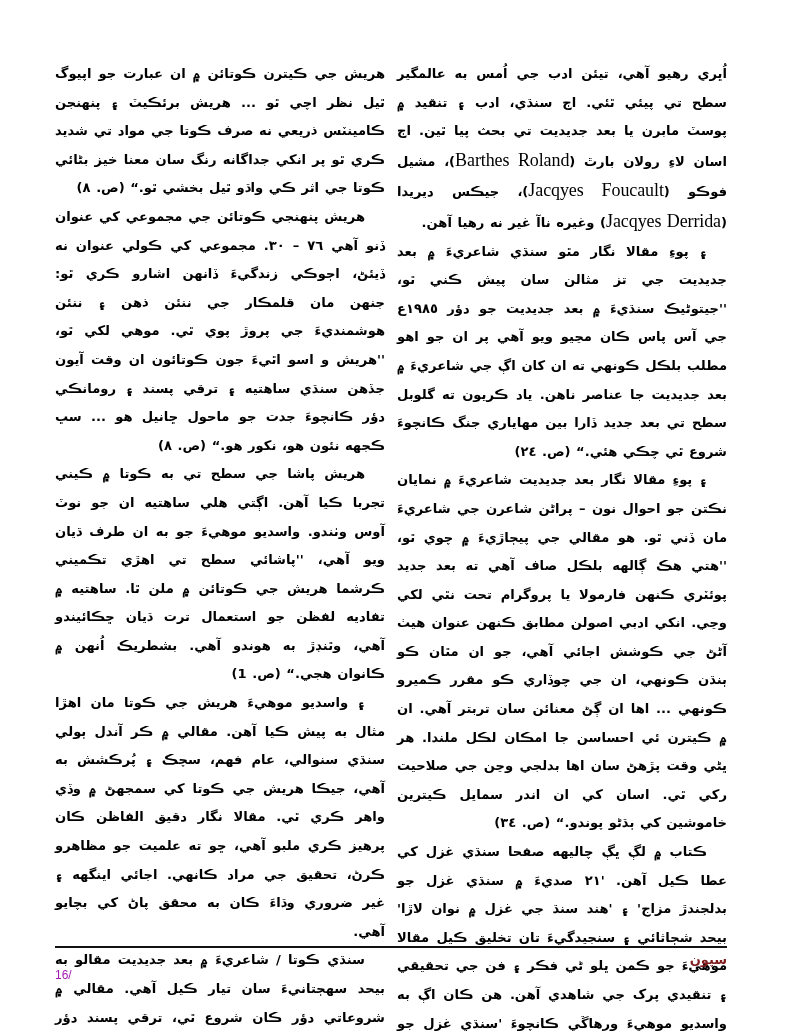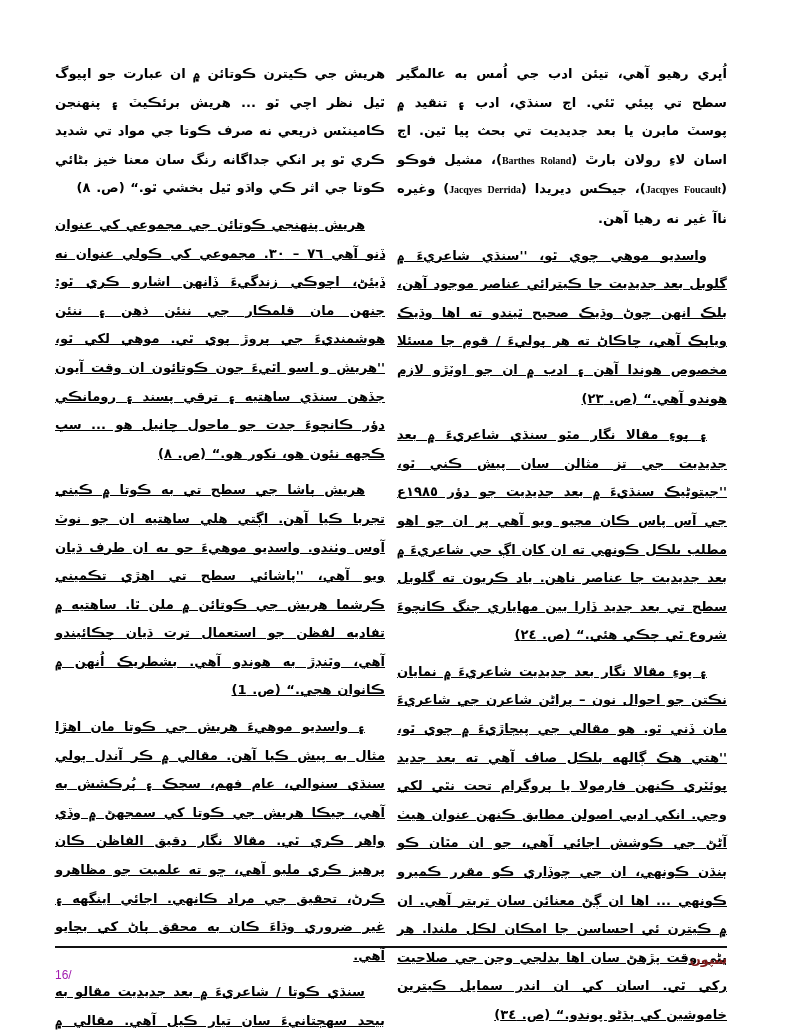--- a/index.html
+++ b/index.html
@@ -53,28 +53,28 @@
     font-weight: 700;
     letter-spacing: -0.1px;
     text-align: justify;
     direction: rtl;
     word-spacing: 1px;
     margin: 0;
     hyphens: none;
   }
 
   .para.indent { text-indent: 20px; }
-  .para + .para { margin-top: 8px; text-decoration: underline; }
+  .para + .para { margin-top: 0px; }
 
   .latin {
     font-family: "Liberation Serif", serif;
-    font-weight: 700;
+    font-weight: 400;
     direction: ltr;
     unicode-bidi: embed;
-    font-size: 10px;
+    font-size: 18px;
   }
 
   
   .footer {
     position: absolute;
     left: 55px;
     top: 946px;
     width: 672px;
     height: 40px;
   }
@@ -122,21 +122,20 @@
     <div class="column" id="col-right">
         <p class="para">هريش جي ڪيترن ڪوتائن ۾ ان عبارت جو اپيوگ ٿيل نظر اچي ٿو ... هريش برئڪيٽ ۽ پنهنجن ڪامينٽس ذريعي نه صرف ڪوتا جي مواد تي شديد ڪري ٿو پر انکي جداگانه رنگ سان معنا خيز بڻائي ڪوتا جي اثر ڪي واڌو ٿيل بخشي ٿو.“ (ص. ٨)</p>
         <p class="para indent">هريش پنهنجي ڪوتائن جي مجموعي کي عنوان ڏنو آهي ٧٦ – ٣٠. مجموعي کي ڪولي عنوان نه ڏيئڻ، اڄوڪي زندگيءَ ڏانهن اشارو ڪري ٿو: جنهن مان قلمڪار جي ننئن ذهن ۽ ننئن هوشمنديءَ جي پروڙ پوي ٿي. موهي لکي ٿو، ''هريش و اسو اٿيءَ جون ڪوتائون ان وقت آيون جڏهن سنڌي ساهتيه ۽ ترقي پسند ۽ رومانڪي دؤر ڪانچوءَ جدت جو ماحول ڇانيل هو ... سڀ ڪجهه نئون هو، نکور هو.“ (ص. ٨)</p>
         <p class="para indent">هريش پاشا جي سطح تي به ڪوتا ۾ ڪيني تجربا ڪيا آهن. اڳتي هلي ساهتيه ان جو نوٽ آوس وٺندو. واسديو موهيءَ جو به ان طرف ڌيان ويو آهي، ''پاشائي سطح تي اهڙي تڪميني ڪرشما هريش جي ڪوتائن ۾ ملن ٿا. ساهتيه ۾ تفاديه لفظن جو استعمال ترت ڌيان ڇڪائيندو آهي، وٿنڊڙ به هوندو آهي. بشطريڪ اُنهن ۾ ڪانوان هجي.“ (ص. 1)</p>
         <p class="para indent">۽ واسديو موهيءَ هريش جي ڪوتا مان اهڙا مثال به پيش ڪيا آهن. مقالي ۾ ڪر آندل ٻولي سنڌي سنوالي، عام فهم، سچڪ ۽ پُرڪشش به آهي، جيڪا هريش جي ڪوتا کي سمجهڻ ۾ وڏي واهر ڪري ٿي. مقالا نگار دقيق الفاظن ڪان پرهيز ڪري ملبو آهي، ڇو ته علميت جو مظاهرو ڪرڻ، تحقيق جي مراد ڪانهي. اجائي اينگهه ۽ غير ضروري وڌاءَ ڪان به محقق پاڻ کي بچايو آهي.</p>
         <p class="para indent">سنڌي ڪوتا / شاعريءَ ۾ بعد جديديت مقالو به بيحد سهڄتانيءَ سان تيار ڪيل آهي. مقالي ۾ شروعاتي دؤر ڪان شروع ٿي، ترقي پسند دؤر مان گذرندي، اشاري ۾ ڏي سهين، جديد دؤر تائين، سنڌي شاعريءَ جو ڇمرو صاف ۽ چٽو پسجي ٿو. مقالا نگار نؤن شاعرن کي به ذڪر ميٽ آڻي ٿو، ڪين وساريو ناهي. مقالو تاريخي تنقيد جو هڪ سهڻو مثال آهي.</p>
       </div>
 
     <div class="column" id="col-left">
         <p class="para">اُڀري رهيو آهي، تيئن ادب جي اُمس به عالمگير سطح تي پيئي ٿئي. اڄ سنڌي، ادب ۽ تنقيد ۾ پوسٽ مابرن يا بعد جديديت تي بحث پيا ٿين. اڄ اسان لاءِ رولان بارٿ (<span class="latin">Barthes Roland</span>)، مشيل فوڪو (<span class="latin">Jacqyes Foucault</span>)، جيڪس ديريدا (<span class="latin">Jacqyes Derrida</span>) وغيره ناآ غير نه رهيا آهن.</p>
-        <p class="para indent">واسديو موهي چوي ٿو، ''سنڌي شاعريءَ ۾ گلوبل بعد جديديت جا ڪيترائي عناصر موجود آهن، بلڪ انهن چوڻ وڌيڪ صحيح ٿيندو ته اها وڌيڪ وياپڪ آهي، ڇاڪاڻ ته هر ٻوليءَ / قوم جا مسئلا مخصوص هوندا آهن ۽ ادب ۾ ان جو اوٽڙو لازم هوندو آهي.“ (ص. ٢٣)</p>
         <p class="para indent">۽ پوءِ مقالا نگار مٿو سنڌي شاعريءَ ۾ بعد جديديت جي تز مثالن سان پيش ڪني ٿو، ''جيتوڻيڪ سنڌيءَ ۾ بعد جديديت جو دؤر ١٩٨٥ع جي آس پاس ڪان مڃيو ويو آهي پر ان جو اهو مطلب بلڪل ڪونهي ته ان کان اڳ جي شاعريءَ ۾ بعد جديديت جا عناصر ناهن. ياد ڪريون ته گلوبل سطح تي بعد جديد ڏارا بين مهاياري جنگ ڪانچوءَ شروع ٿي چڪي هئي.“ (ص. ٢٤)</p>
         <p class="para indent">۽ پوءِ مقالا نگار بعد جديديت شاعريءَ ۾ نمايان نڪتن جو احوال نون – پراڻن شاعرن جي شاعريءَ مان ڏني ٿو. هو مقالي جي پيڄاڙيءَ ۾ چوي ٿو، ''هتي هڪ ڳالهه بلڪل صاف آهي ته بعد جديد پوئٽري ڪنهن فارمولا يا پروگرام تحت نٿي لکي وڃي. انکي ادبي اصولن مطابق ڪنهن عنوان هيٺ آڻڻ جي ڪوشش اجائي آهي، جو ان مٿان ڪو ٻنڌن ڪونهي، ان جي چوڏاري ڪو مقرر ڪميرو ڪونهي ... اها ان ڳڻ معنائن سان تربتر آهي. ان ۾ ڪيترن ئي احساسن جا امڪان لڪل ملندا. هر ڀڻي وقت پڙهڻ سان اها بدلجي وڃن جي صلاحيت رکي ٿي. اسان کي ان اندر سمايل ڪيترين خاموشين کي ٻڌڻو پوندو.“ (ص. ٣٤)</p>
         <p class="para indent">ڪتاب ۾ لڳ ڀڳ چاليهه صفحا سنڌي غزل کي عطا ڪيل آهن. '٢١ صديءَ ۾ سنڌي غزل جو بدلجندڙ مزاج' ۽ 'هند سنڌ جي غزل ۾ نوان لاڙا' بيحد شڄاثائي ۽ سنجيدگيءَ تان تخليق ڪيل مقالا موهيءَ جو ڪمن ڀلو ڻي فڪر ۽ فن جي تحقيقي ۽ تنقيدي پرک جي شاهدي آهن. هن ڪان اڳ به واسديو موهيءَ ورهاڱي ڪانچوءَ 'سنڌي غزل جو هنڊبوڪ' لکي جس ڪمايو آهي. هن ۾ موهيءَ سنڌي غزل جو مفصل جائزو ورتو آهي.</p>
       </div>
 
   </div>
 
   <div class="footer">
     <div class="footer-rule"></div>
     <div class="footer-page-number">16/</div>

